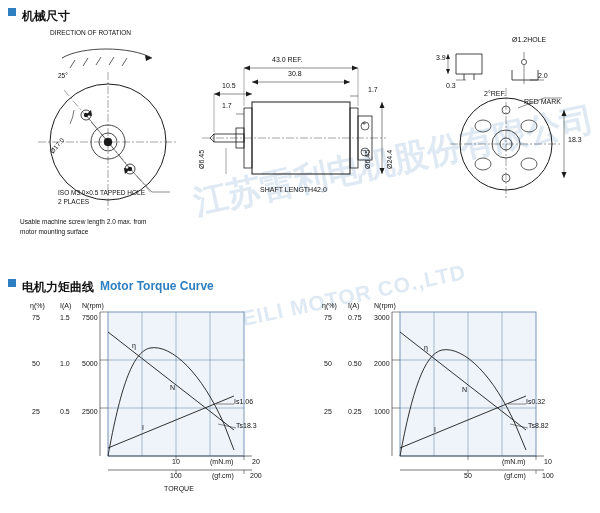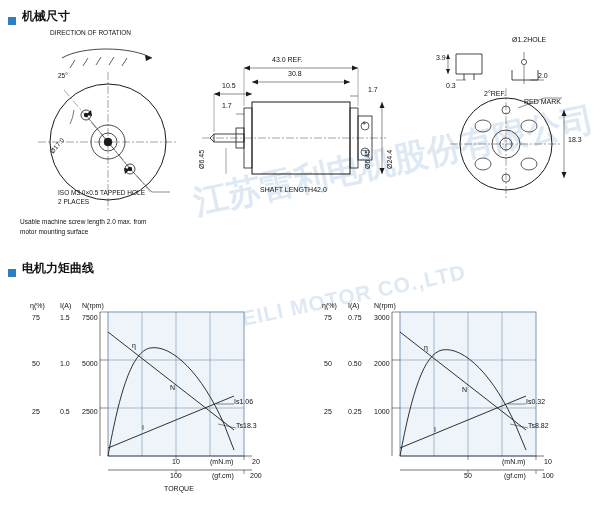--- a/index.html
+++ b/index.html
@@ -5,21 +5,21 @@
   html,body{margin:0;padding:0;}
   body{
     width:600px;height:513px;
     background:#ffffff;
     font-family:"Liberation Sans", sans-serif;
     color:#1b1b1b;
     position:relative;
     overflow:hidden;
   }
   .abs{position:absolute;}
-  .sec-head{display:flex;align-items:flex-end;gap:6px;}
+  .sec-head{display:flex;align-items:flex-start;gap:6px;}
   .sec-bullet{width:8px;height:8px;background:#2e7fc1;display:inline-block;}
   .sec-cn{font-size:12px;color:#111;font-weight:bold;letter-spacing:0px;}
   .sec-en{font-size:12px;color:#2e7fc1;font-weight:bold;}
   .lbl{font-size:6.5px;color:#111;white-space:nowrap;}
   .lbl7{font-size:7px;color:#111;white-space:nowrap;}
   .wm{
     position:absolute;color:#d9e6f2;font-weight:bold;pointer-events:none;
     white-space:nowrap;
   }
   svg{display:block;overflow:visible;}
@@ -185,23 +185,24 @@
   </svg>
   <div class="abs lbl7" style="left:74px;top:0px;">Ø1.2HOLE</div>
   <div class="abs lbl7" style="left:-2px;top:18px;">3.9</div>
   <div class="abs lbl7" style="left:8px;top:46px;">0.3</div>
   <div class="abs lbl7" style="left:100px;top:36px;">2.0</div>
   <div class="abs lbl7" style="left:46px;top:54px;">2°REF.</div>
   <div class="abs lbl7" style="left:86px;top:62px;">RED MARK</div>
   <div class="abs lbl7" style="left:130px;top:100px;">18.3</div>
 </div>
 
-<div class="abs sec-head" style="left:8px;top:260px;">
+<div class="abs sec-head" style="left:8px;top:279px;">
   <span class="sec-bullet"></span>
   <span class="sec-cn">电机力矩曲线</span>
+  <span class="sec-en">Motor Torque Curve</span>
 </div>
 
 <div class="chart-box" style="left:12px;top:300px;width:280px;height:200px;">
 
   <div class="abs lbl7" style="left:18px;top:2px;">η(%)</div>
   <div class="abs lbl7" style="left:48px;top:2px;">I(A)</div>
   <div class="abs lbl7" style="left:70px;top:2px;">N(rpm)</div>
 
   <div class="abs lbl7" style="left:20px;top:14px;">75</div>
   <div class="abs lbl7" style="left:48px;top:14px;">1.5</div>

